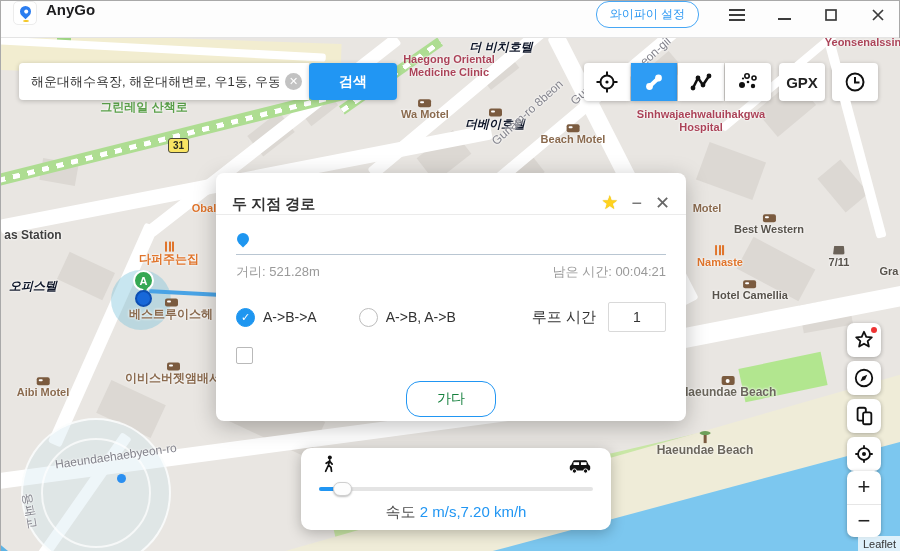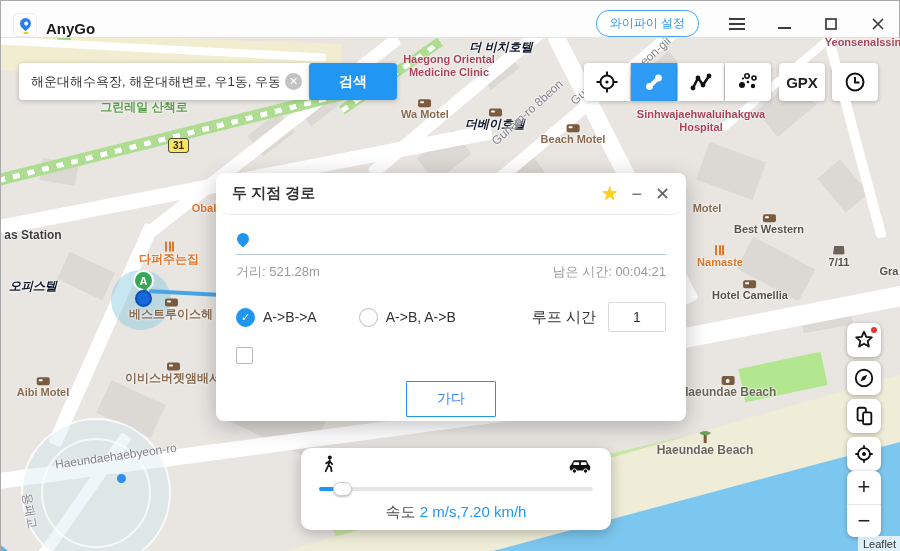--- a/index.html
+++ b/index.html
@@ -2,21 +2,21 @@
 <html><head>
 <meta charset="utf-8">
 <style>
   * { box-sizing: border-box; margin: 0; padding: 0; }
   html,body { width:900px; height:551px; overflow:hidden; }
   body { font-family:"Liberation Sans","DejaVu Sans",sans-serif; }
   .window { position:relative; width:900px; height:551px; border:1px solid #a9a9a9; background:#fff; }
 
   
   .titlebar { position:absolute; left:0; top:0; width:100%; height:37px; background:#fdfdfd;
-              border-bottom:1px solid #e4e4e4; display:flex; align-items:flex-end; padding:0 12px; z-index:50; }
+              border-bottom:1px solid #e4e4e4; display:flex; align-items:flex-start; padding:0 12px; z-index:50; }
   .logo { width:24px; height:24px; border:1px solid #ececec; border-radius:5px; background:#fff;
           display:flex; align-items:center; justify-content:center; position:relative; }
   .logo .pin { width:11px; height:11px; background:#2b7df0; border-radius:50% 50% 50% 0;
                transform:rotate(-45deg); margin-top:-3px; }
   .logo .pin::after { content:""; position:absolute; left:3.5px; top:3.5px; width:4px; height:4px;
                border-radius:50%; background:#fff; }
   .logo .base { position:absolute; bottom:2px; left:9px; width:6px; height:2px; background:#f4c51d; border-radius:50%; }
   .app-name { font-size:15px; font-weight:700; color:#1d1d1f; margin-left:9px; }
   .tb-right { margin-left:auto; display:flex; align-items:center; gap:29px; }
   .wifi-btn { border:1px solid #47a7f5; color:#2e99f3; background:#fff; border-radius:13px;
@@ -78,42 +78,42 @@
   .tool:first-child { border-radius:4px 0 0 4px; }
   .tool:nth-child(4) { border-radius:0 4px 4px 0; }
   .tool.sel { background:#2e9cf4; }
   .btn-float { position:absolute; top:25px; width:46px; height:38px; background:#fff; border-radius:4px;
                box-shadow:0 1px 4px rgba(0,0,0,.25); display:flex; align-items:center; justify-content:center;
                font-size:15px; font-weight:700; color:#222; cursor:pointer; }
 
   
   .dialog { position:absolute; left:215px; top:135px; width:470px; height:248px; background:#fff;
             border-radius:8px; box-shadow:0 5px 22px rgba(0,0,0,.25); z-index:20; font-size:14px; color:#333; }
-  .dlg-head { height:42px; display:flex; align-items:center; padding:0 16px; border-bottom:1px solid #ebebeb;border-radius:15px; }
+  .dlg-head { height:42px; display:flex; align-items:flex-end; padding:0 16px; border-bottom:1px solid #ebebeb; }
   .dlg-title { font-size:15px; font-weight:700; color:#333; }
   .dlg-icons { margin-left:auto; display:flex; align-items:center; gap:13px; }
   .star-ic { color:#ffd21e; font-size:19px; cursor:pointer; text-shadow:0 0 1px #d8b000; }
   .dlg-min,.dlg-close { color:#666; font-size:18px; line-height:1; cursor:pointer; }
   .dlg-body { padding:14px 20px 0 20px; }
   .route-input { position:relative; border-bottom:1px solid #b9c6d2; height:26px; }
   .pin-ic { position:absolute; left:1px; top:4px; width:12px; height:12px; background:#1e96f0;
             border-radius:50% 50% 50% 0; transform:rotate(-45deg); }
   .stats { display:flex; justify-content:space-between; margin-top:8px; font-size:13px; color:#9a9a9a; }
   .opts { display:flex; align-items:center; margin-top:21px; }
   .radio { width:19px; height:19px; border-radius:50%; border:1.5px solid #bdbdbd; display:inline-flex;
            align-items:center; justify-content:center; margin-right:8px; background:#fff; cursor:pointer; flex:none; }
   .radio.checked { background:#1e96f0; border-color:#1e96f0; color:#fff; font-size:11px; font-weight:700; }
   .opt { display:flex; align-items:center; cursor:pointer; }
   .opt + .opt { margin-left:42px; }
   .loop { margin-left:auto; display:flex; align-items:center; gap:12px; font-size:15px; }
   .loop-input { width:58px; height:30px; border:1px solid #d9d9d9; border-radius:2px; text-align:center; font-size:14px; color:#333; }
   .chk-row { display:flex; align-items:center; margin-top:15px; cursor:pointer; }
   .checkbox { width:17px; height:17px; border:1.5px solid #b9b9b9; border-radius:2px; margin-right:9px; background:#fff; flex:none; }
   .go-row { display:flex; justify-content:center; margin-top:17px; }
-  .go-btn { background:#fff; color:#3b82f6; border:1px solid #2196f3; border-radius:1px;
+  .go-btn { background:#fff; color:#15803d; border:1px solid #2196f3; border-radius:14px;
             font-size:14px; padding:8px 30px; cursor:pointer; }
 
   
   .speed { position:absolute; left:300px; top:410px; width:310px; height:82px; background:#fff; border-radius:10px;
            box-shadow:0 3px 14px rgba(0,0,0,.25); z-index:20; padding:8px 18px 0 18px; }
   .speed-icons { display:flex; justify-content:space-between; align-items:center; height:22px; }
   .slider { position:relative; margin-top:4px; height:14px; }
   .slider .track { position:absolute; top:5px; left:0; right:0; height:4px; background:#e4e4e4; border-radius:2px; }
   .slider .fill { position:absolute; top:5px; left:0; width:20px; height:4px; background:#2196f3; border-radius:2px; }
   .slider .thumb { position:absolute; top:0; left:14px; width:19px; height:14px; background:#fdfdfd;

